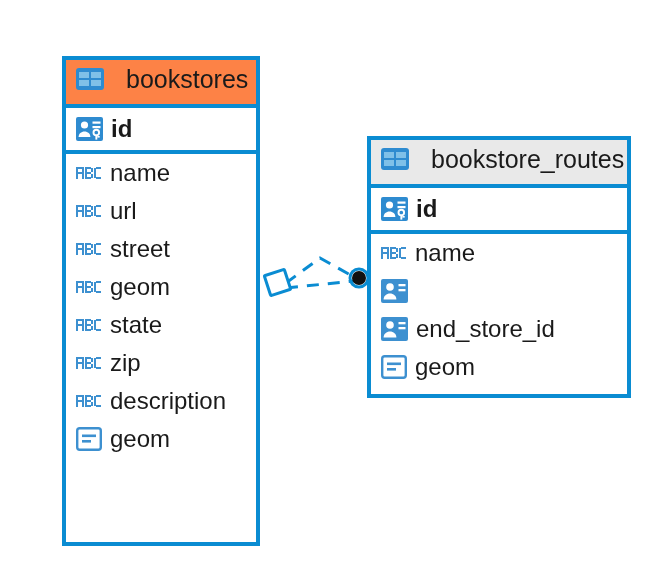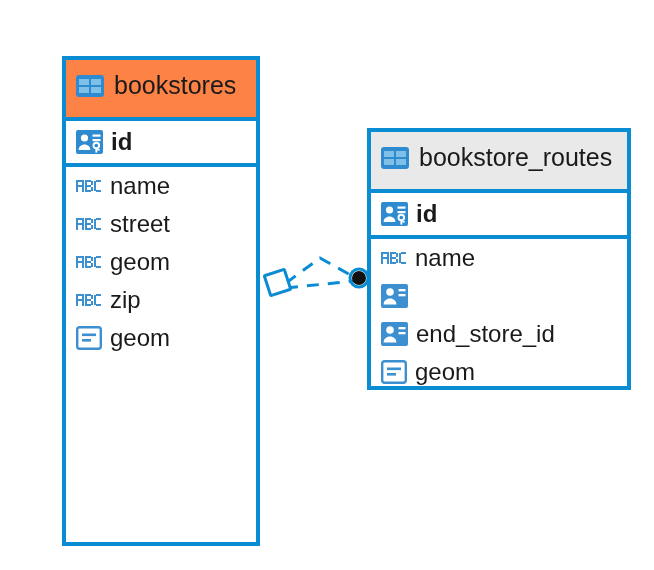--- a/index.html
+++ b/index.html
@@ -30,33 +30,34 @@
 
   #entity-bookstores {
     left: 62px;
     top: 56px;
     width: 198px;
     height: 490px;
   }
 
   #entity-bookstore-routes {
     left: 367px;
-    top: 128px;
+    top: 136px;
     width: 264px;
     height: 262px;
     text-align: right;
   }
 
   .entity-header {
     display: flex;
     align-items: center;
     box-sizing: border-box;
-    height: 61px;
+    height: 48px;
     padding: 0 8px 6px 10px;
     border-bottom: 4px solid #0a8cd2;
+    gap: 12px;
   }
   .entity-header.accent {
     background: #fd8246;
   }
   .entity-header.neutral {
     background: #e9e9e9;
   }
   .entity-title {
     font-size: 25px;
     color: #1a1a1a;
@@ -173,20 +174,42 @@
               <rect x="15" y="9" width="2" height="4"></rect>
             <rect x="20" y="2" width="5" height="2"></rect>
               <rect x="18" y="3" width="2" height="10"></rect>
             <rect x="20" y="12" width="5" height="2"></rect>
           </g>
         </svg>
       </span>
       <span class="field-label">name</span>
     </div>
 
+    <div class="field-row">
+      <span class="icon icon-abc">
+        <svg viewBox="0 0 26 16" width="26" height="16">
+          <g fill="#3d90d0">
+            <rect x="0" y="2" width="2" height="12"></rect>
+              <rect x="6" y="2" width="2" height="12"></rect>
+            <rect x="2" y="2" width="4" height="2"></rect>
+              <rect x="2" y="7" width="4" height="2"></rect>
+            <rect x="9" y="2" width="2" height="12"></rect>
+            <rect x="11" y="2" width="4" height="2"></rect>
+              <rect x="11" y="7" width="4" height="2"></rect>
+              <rect x="11" y="12" width="4" height="2"></rect>
+            <rect x="15" y="3" width="2" height="4"></rect>
+              <rect x="15" y="9" width="2" height="4"></rect>
+            <rect x="20" y="2" width="5" height="2"></rect>
+              <rect x="18" y="3" width="2" height="10"></rect>
+            <rect x="20" y="12" width="5" height="2"></rect>
+          </g>
+        </svg>
+      </span>
+      <span class="field-label">url</span>
+    </div>
 
 
 
     <div class="field-row">
       <span class="icon icon-abc">
         <svg viewBox="0 0 26 16" width="26" height="16">
           <g fill="#3d90d0">
             <rect x="0" y="2" width="2" height="12"></rect>
               <rect x="6" y="2" width="2" height="12"></rect>
             <rect x="2" y="2" width="4" height="2"></rect>
@@ -222,20 +245,42 @@
               <rect x="15" y="9" width="2" height="4"></rect>
             <rect x="20" y="2" width="5" height="2"></rect>
               <rect x="18" y="3" width="2" height="10"></rect>
             <rect x="20" y="12" width="5" height="2"></rect>
           </g>
         </svg>
       </span>
       <span class="field-label">geom</span>
     </div>
 
+    <div class="field-row">
+      <span class="icon icon-abc">
+        <svg viewBox="0 0 26 16" width="26" height="16">
+          <g fill="#3d90d0">
+            <rect x="0" y="2" width="2" height="12"></rect>
+              <rect x="6" y="2" width="2" height="12"></rect>
+            <rect x="2" y="2" width="4" height="2"></rect>
+              <rect x="2" y="7" width="4" height="2"></rect>
+            <rect x="9" y="2" width="2" height="12"></rect>
+            <rect x="11" y="2" width="4" height="2"></rect>
+              <rect x="11" y="7" width="4" height="2"></rect>
+              <rect x="11" y="12" width="4" height="2"></rect>
+            <rect x="15" y="3" width="2" height="4"></rect>
+              <rect x="15" y="9" width="2" height="4"></rect>
+            <rect x="20" y="2" width="5" height="2"></rect>
+              <rect x="18" y="3" width="2" height="10"></rect>
+            <rect x="20" y="12" width="5" height="2"></rect>
+          </g>
+        </svg>
+      </span>
+      <span class="field-label">state</span>
+    </div>
 
     <div class="field-row">
       <span class="icon icon-abc">
         <svg viewBox="0 0 26 16" width="26" height="16">
           <g fill="#3d90d0">
             <rect x="0" y="2" width="2" height="12"></rect>
               <rect x="6" y="2" width="2" height="12"></rect>
             <rect x="2" y="2" width="4" height="2"></rect>
               <rect x="2" y="7" width="4" height="2"></rect>
             <rect x="9" y="2" width="2" height="12"></rect>
@@ -246,20 +291,42 @@
               <rect x="15" y="9" width="2" height="4"></rect>
             <rect x="20" y="2" width="5" height="2"></rect>
               <rect x="18" y="3" width="2" height="10"></rect>
             <rect x="20" y="12" width="5" height="2"></rect>
           </g>
         </svg>
       </span>
       <span class="field-label">zip</span>
     </div>
 
+    <div class="field-row">
+      <span class="icon icon-abc">
+        <svg viewBox="0 0 26 16" width="26" height="16">
+          <g fill="#3d90d0">
+            <rect x="0" y="2" width="2" height="12"></rect>
+              <rect x="6" y="2" width="2" height="12"></rect>
+            <rect x="2" y="2" width="4" height="2"></rect>
+              <rect x="2" y="7" width="4" height="2"></rect>
+            <rect x="9" y="2" width="2" height="12"></rect>
+            <rect x="11" y="2" width="4" height="2"></rect>
+              <rect x="11" y="7" width="4" height="2"></rect>
+              <rect x="11" y="12" width="4" height="2"></rect>
+            <rect x="15" y="3" width="2" height="4"></rect>
+              <rect x="15" y="9" width="2" height="4"></rect>
+            <rect x="20" y="2" width="5" height="2"></rect>
+              <rect x="18" y="3" width="2" height="10"></rect>
+            <rect x="20" y="12" width="5" height="2"></rect>
+          </g>
+        </svg>
+      </span>
+      <span class="field-label">description</span>
+    </div>
 
     <div class="field-row">
       <span class="icon icon-geom">
         <svg viewBox="0 0 26 24" width="26" height="24">
           <rect x="1.2" y="1.2" width="23.6" height="21.6" rx="2.5" fill="none" stroke="#3d90d0" stroke-width="2.4"></rect>
           <rect x="6" y="7.5" width="14" height="2.6" fill="#3d90d0"></rect>
           <rect x="6" y="13" width="9" height="2.6" fill="#3d90d0"></rect>
         </svg>
       </span>
       <span class="field-label">geom</span>

